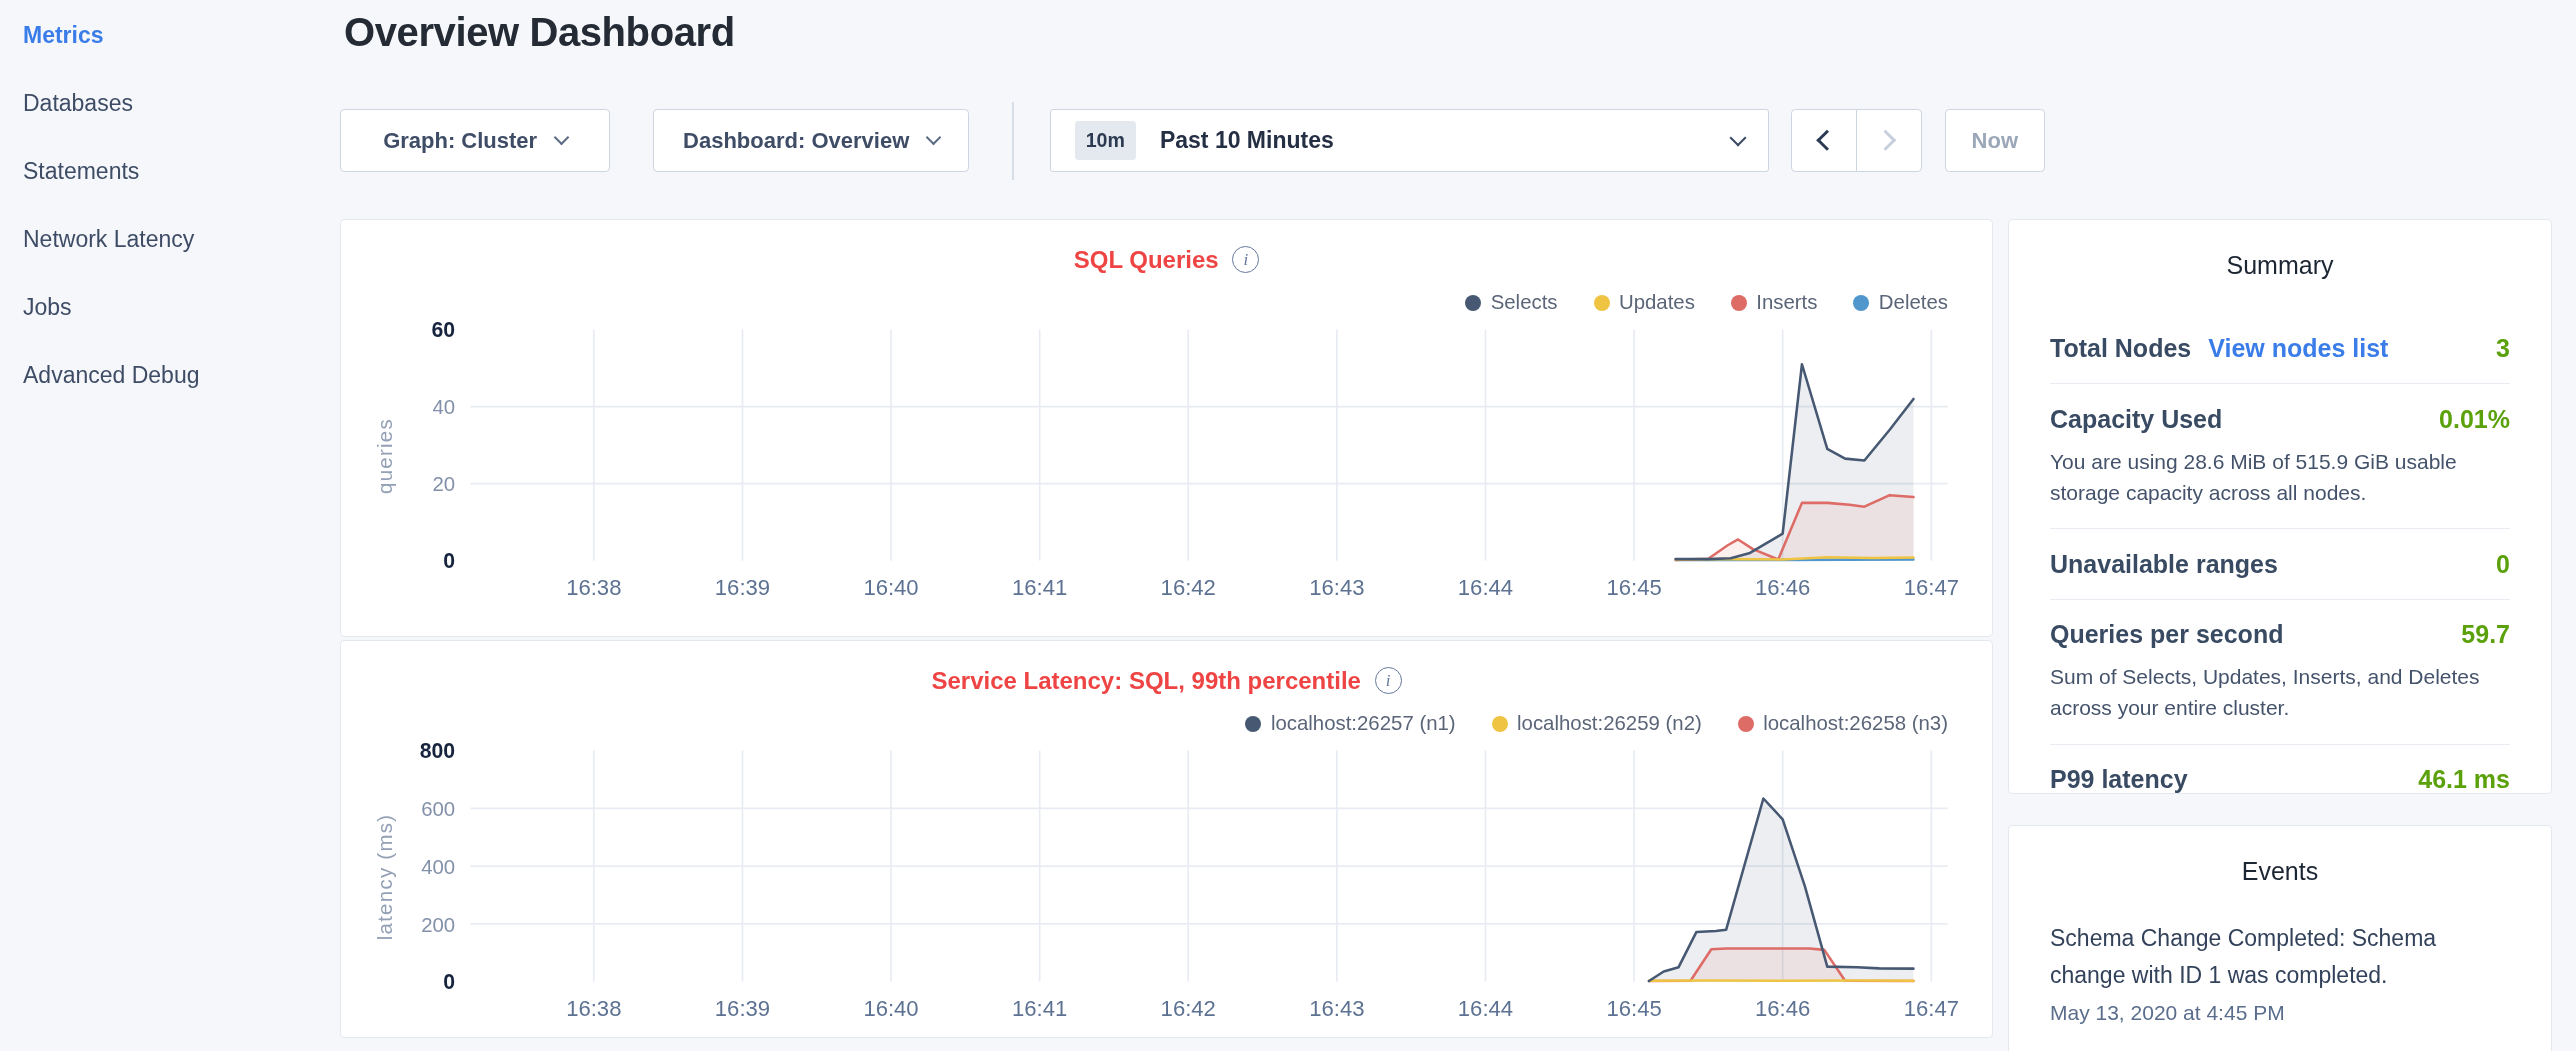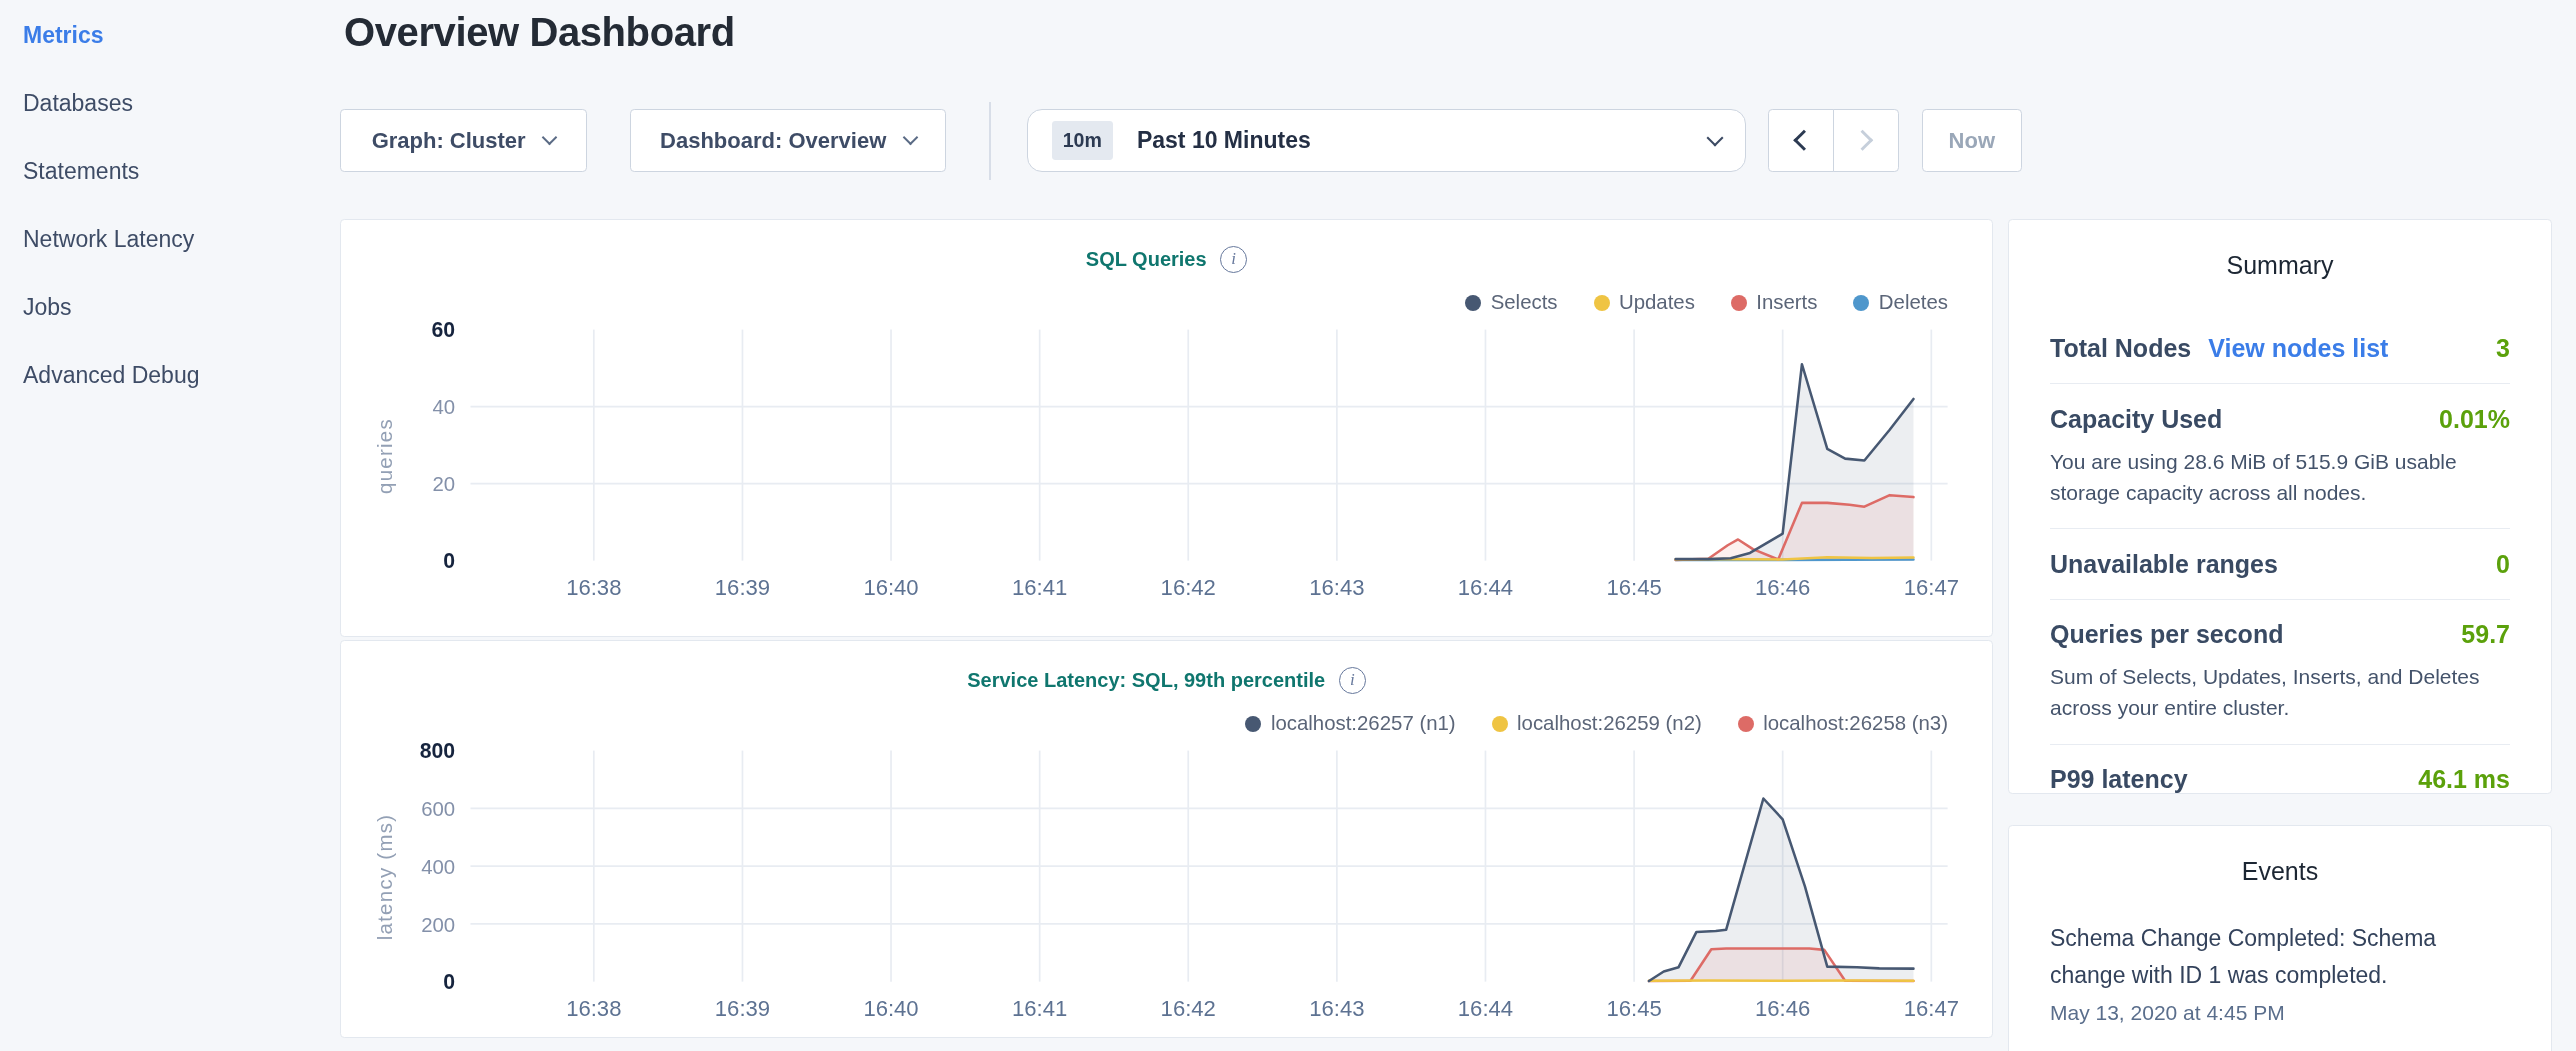--- a/index.html
+++ b/index.html
@@ -12,27 +12,27 @@
     color:#3e4c66; cursor:pointer; }
   .side-item.active { color:#3b7de8; font-weight:700; }
 
   
   .page-title { position:absolute; left:344px; top:10.2px; font-size:40px; font-weight:600;
     color:#242b35; letter-spacing:-0.4px; }
   .controls { position:absolute; left:340px; top:109px; height:63px; display:flex; align-items:center; }
   .dd { height:63px; background:#fff; border:0.9px solid #cdd5e0; border-radius:4.3px;
     display:inline-flex; align-items:center; justify-content:center; gap:18.7px;
     font-size:22px; font-weight:700; color:#3e4c66; cursor:pointer; }
-  .dd-graph { width:247px; }
+  .dd-graph { width:270px; }
   .dd-dashboard { width:316px; margin-left:43px; }
   .chev { width:11px; height:11px; border-right:2.6px solid #5b6b85; border-bottom:2.6px solid #5b6b85;
     transform:rotate(45deg); margin-top:-6px; }
   .v-divider { width:1.7px; height:78px; background:#d8dee8; margin-left:43px; }
   .time-box { margin-left:36px; width:719px; height:63px; background:#fff; border:0.9px solid #cdd5e0;
-    border-radius:15px; display:flex; align-items:center; padding:0 24px; cursor:pointer; }
+    border-radius:3px; display:flex; align-items:center; padding:0 24px; cursor:pointer; }
   .range-badge { background:#e4e9f0; border-radius:3.4px; padding:7.7px 11px; font-size:19.6px;
     font-weight:700; color:#2c3a52; }
   .range-label { margin-left:24px; font-size:23px; font-weight:700; color:#242f44; }
   .time-box .chev { margin-left:auto; border-color:#3c4a63; border-width:2.1px; width:12px; height:12px; }
   .pager { display:flex; margin-left:22px; }
   .pg { width:66px; height:63px; background:#fff; border:0.9px solid #cdd5e0; display:flex;
     align-items:center; justify-content:center; cursor:pointer; }
   .pg-prev { border-radius:4.3px 0 0 4.3px; }
   .pg-next { border-radius:0 4.3px 4.3px 0; margin-left:-0.9px; }
   .chev-l { width:14.5px; height:14.5px; border-right:3.4px solid #2c3a52; border-bottom:3.4px solid #2c3a52;
@@ -45,21 +45,21 @@
 
   
   .card { position:absolute; background:#fff; border:0.9px solid #e3e8ef; border-radius:4.3px; }
   .card-chart-1 { left:340px; top:219px; width:1653px; height:418px; }
   .card-chart-2 { left:340px; top:640px; width:1653px; height:398px; }
   .card-summary { left:2008px; top:219px; width:544px; height:575px; }
   .card-events  { left:2008px; top:825px; width:544px; height:255px; }
 
   .chart-title-row { position:absolute; top:25.5px; left:0; right:0; display:flex;
     justify-content:center; align-items:center; gap:13.6px; }
-  .chart-title { font-size:20px; font-weight:700; color:#0f766e; }
+  .chart-title { font-size:24px; font-weight:700; color:#ef4444; }
   .info-icon { width:27px; height:27px; border:1.7px solid #66789c; border-radius:50%;
     color:#66789c; font-size:17px; font-style:italic; font-family:"Liberation Serif", serif;
     display:flex; align-items:center; justify-content:center; cursor:pointer; }
   .chart-legend { position:absolute; top:71px; right:44px; display:flex; gap:36px;
     font-size:20.4px; color:#5b6578; align-items:center; }
   .lg-item { display:inline-flex; align-items:center; cursor:pointer; }
   .lg-dot { width:16px; height:16px; border-radius:50%; display:inline-block; margin-right:9.4px; }
   .chart-area { position:absolute; left:0; top:96px; width:1652px; height:299px; }
   .chart-area svg { position:absolute; left:0; top:0; }
   .ylab { position:absolute; left:44px; top:140px; transform:translate(-50%,-50%) rotate(-90deg);

